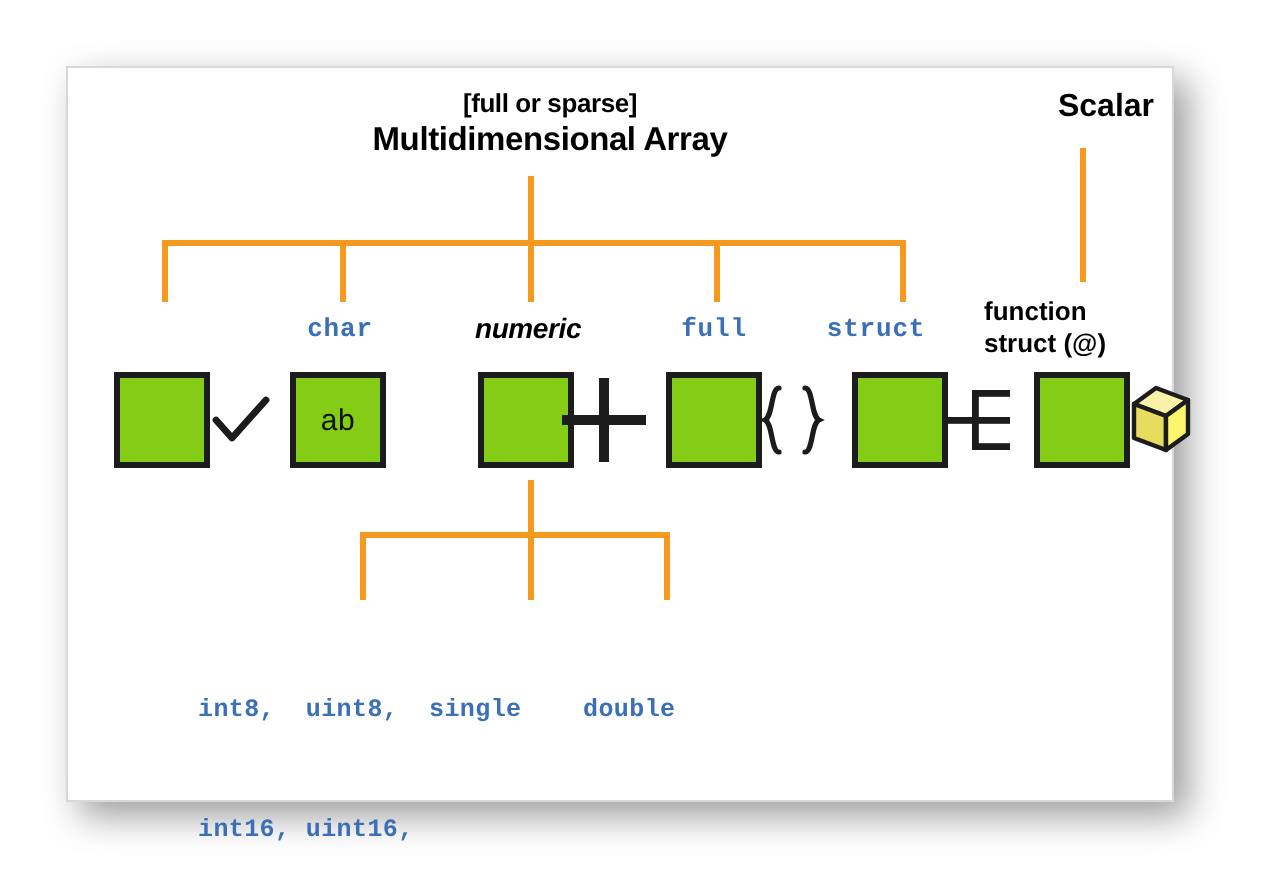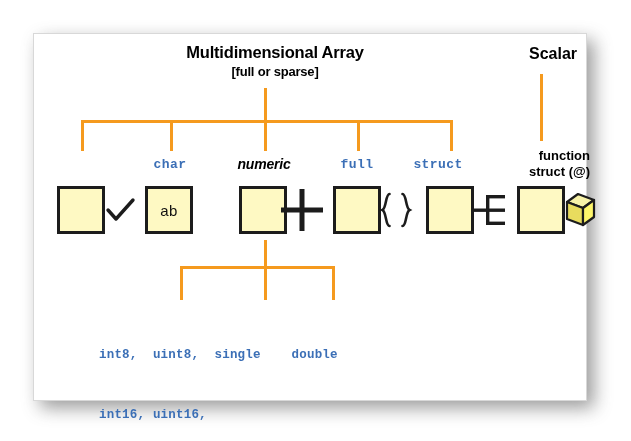--- a/index.html
+++ b/index.html
@@ -94,21 +94,21 @@
     font-family: "Liberation Sans", sans-serif;
     letter-spacing: -0.2px;
     font-size: 14px;
   }
 
   
   .icon-box {
     position: absolute;
     width: 48px;
     height: 48px;
-    background: #fef9c3;
+    background: #84cc16;
     border: 3px solid #1c1c1c;
     box-sizing: border-box;
     padding-left: 39px;
   }
   .icon-box svg { display: block; }
 
   .ab-text {
     position: absolute;
     left: 0; top: 0;
     width: 100%; height: 100%;
@@ -138,22 +138,22 @@
 </style>
 </head>
 <body>
 
 <div id="root">
 
   <div class="card-shadow"></div>
   <div class="card"></div>
 
   <div class="heading" id="md-title">
+    <span id="md-sub">[full or sparse]</span>
     <span>Multidimensional Array</span>
-    <span id="md-sub">[full or sparse]</span>
   </div>
 
   <div class="heading" id="scalar-title">Scalar</div>
 
   <div class="ln ln-v" style="left:264px; top:88px; height:34px;"></div>
 
   <div class="ln ln-h" style="left:81px; top:120px; width:372px;"></div>
 
   <div class="ln ln-v" style="left:81px; top:120px; height:31px;"></div>
   <div class="ln ln-v" style="left:170px; top:120px; height:31px;"></div>
@@ -161,21 +161,21 @@
   <div class="ln ln-v" style="left:357px; top:120px; height:31px;"></div>
   <div class="ln ln-v" style="left:450px; top:120px; height:31px;"></div>
 
   <div class="ln ln-v" style="left:540px; top:74px; height:67px;"></div>
 
   <div class="type-label" style="left:130px; top:157px; width:80px;">char</div>
   <div class="type-label black" style="left:219px; top:156px; width:90px;font-style:italic;">numeric</div>
   <div class="type-label" style="left:317px; top:157px; width:80px;">full</div>
   <div class="type-label" style="left:395px; top:157px; width:86px;">struct</div>
 
-  <div class="heading two-line" style="left:492px; top:148px; width:98px; font-size:13px; text-align:right; font-weight:bold; line-height:1.2;">
+  <div class="heading two-line" style="left:492px; top:148px; width:98px; font-size:13px; text-align:left; font-weight:bold; line-height:1.2;">
     <span>function</span><br>
     <span>struct (@)</span>
   </div>
 
   <div class="icon-box" style="left:57px; top:186px;">
     <span>
       <svg width="42" height="42" viewBox="0 0 42 42">
         <path d="M9 21 L17 30 L34 11" fill="none" stroke="#1c1c1c" stroke-width="3.4" stroke-linecap="round" stroke-linejoin="round"></path>
       </svg>
     </span>

